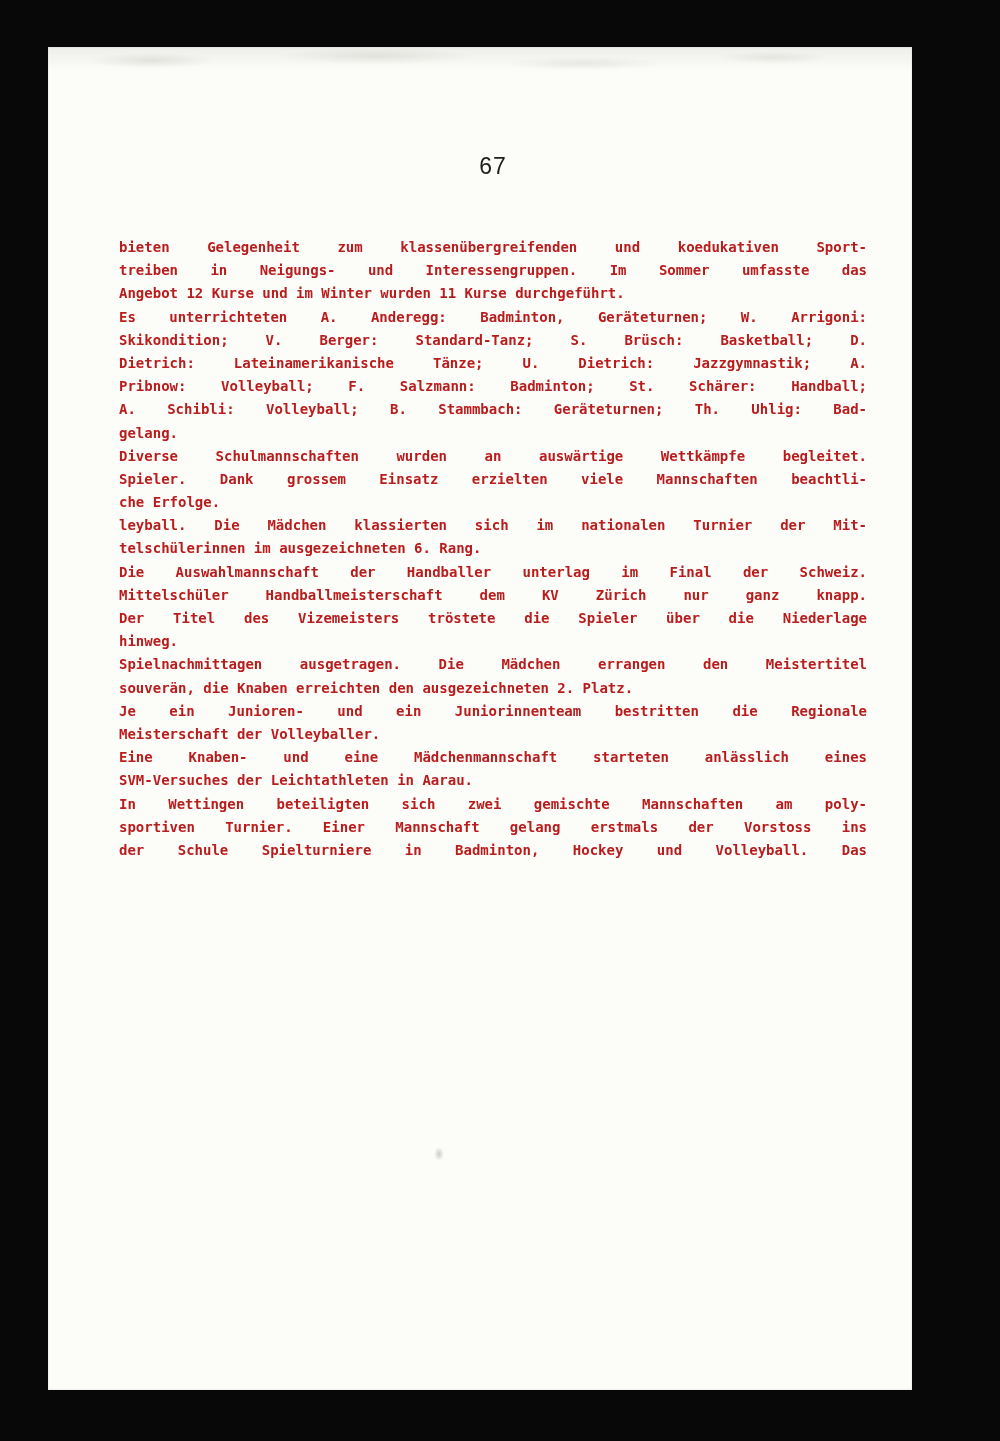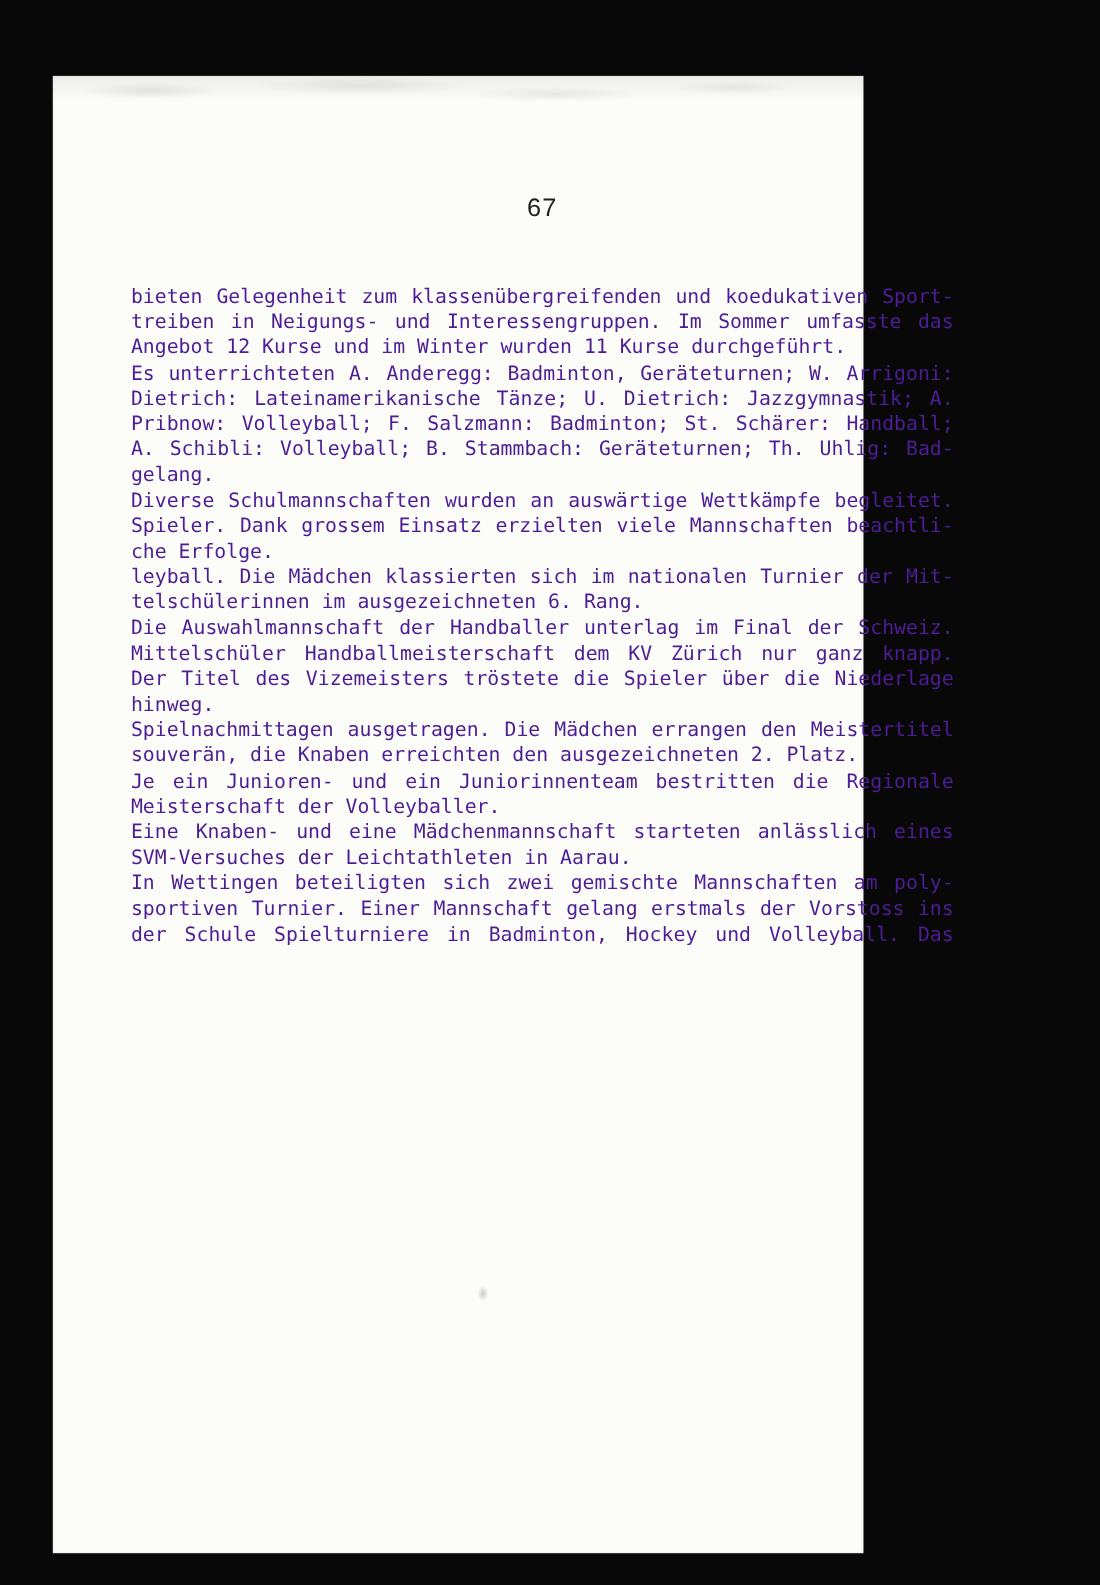--- a/index.html
+++ b/index.html
@@ -14,25 +14,24 @@
   .scan-bg {
     position: relative;
     width: 1000px;
     height: 1441px;
     background: #080808;
   }
   .page {
     position: absolute;
     left: 48px;
     top: 47px;
-    width: 737px;
+    width: 864px;
     height: 1343px;
     background: #fcfcf9;
     box-shadow: inset 0 0 2px rgba(0,0,0,0.15);
-    margin-top: 22px;
   }
   
   .page::before {
     content: "";
     position: absolute;
     top: 0; left: 0; right: 0;
     height: 30px;
     background:
       radial-gradient(ellipse 90px 11px at 12% 45%, rgba(125,122,110,0.16), transparent 70%),
       radial-gradient(ellipse 140px 12px at 38% 30%, rgba(125,122,110,0.14), transparent 70%),
@@ -60,24 +59,24 @@
     font-size: 23px;
     font-weight: 400;
     color: #1e1e1e;
     letter-spacing: 1px;
   }
   .text-block {
     position: absolute;
     left: 71px;
     top: 189px;
     width: 748px;
-    font-size: 18px;
+    font-size: 14px;
     line-height: 23.2px;
-    color: #4c1d95;
-    font-weight: 400;
+    color: #b91c1c;
+    font-weight: 700;
   }
   .para { margin: 0; padding: 0; }
   .line {
     text-align: justify;
     text-align-last: justify;
     white-space: normal;
     height: 23.2px;
     overflow: visible;
   }
   .line.last {
@@ -92,20 +91,21 @@
   <div class="page">
     <div class="page-number">67</div>
     <div class="text-block">
         <div class="para">
           <div class="line">bieten Gelegenheit zum klassenübergreifenden und koedukativen Sport-</div>
           <div class="line">treiben in Neigungs- und Interessengruppen. Im Sommer umfasste das</div>
           <div class="line last">Angebot 12 Kurse und im Winter wurden 11 Kurse durchgeführt.</div>
         </div>
         <div class="para">
           <div class="line">Es unterrichteten A. Anderegg: Badminton, Geräteturnen; W. Arrigoni:</div>
+          <div class="line">Skikondition; V. Berger: Standard-Tanz; S. Brüsch: Basketball; D.</div>
           <div class="line">Dietrich: Lateinamerikanische Tänze; U. Dietrich: Jazzgymnastik; A.</div>
           <div class="line">Pribnow: Volleyball; F. Salzmann: Badminton; St. Schärer: Handball;</div>
           <div class="line">A. Schibli: Volleyball; B. Stammbach: Geräteturnen; Th. Uhlig: Bad-</div>
           <div class="line last">gelang.</div>
         </div>
         <div class="para">
           <div class="line">Diverse Schulmannschaften wurden an auswärtige Wettkämpfe begleitet.</div>
           <div class="line">Spieler. Dank grossem Einsatz erzielten viele Mannschaften beachtli-</div>
           <div class="line last">che Erfolge.</div>
         </div>

